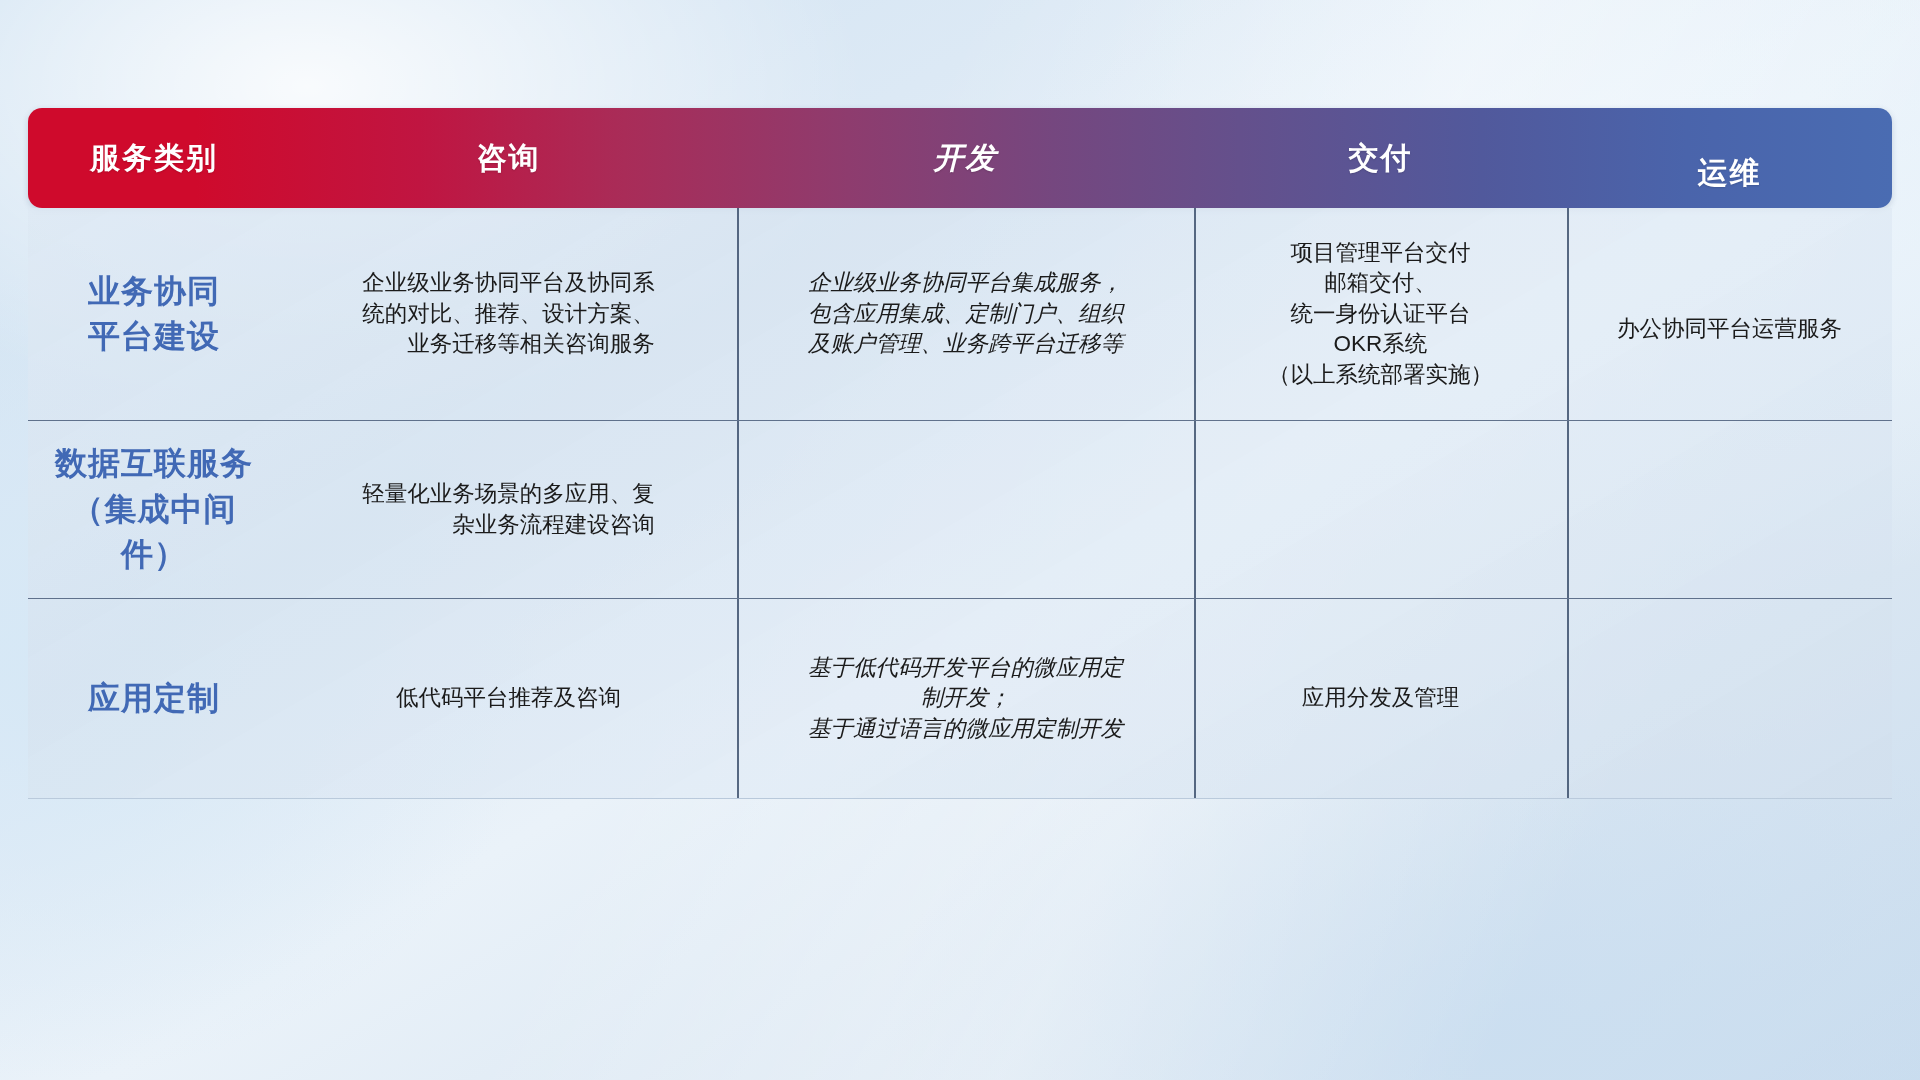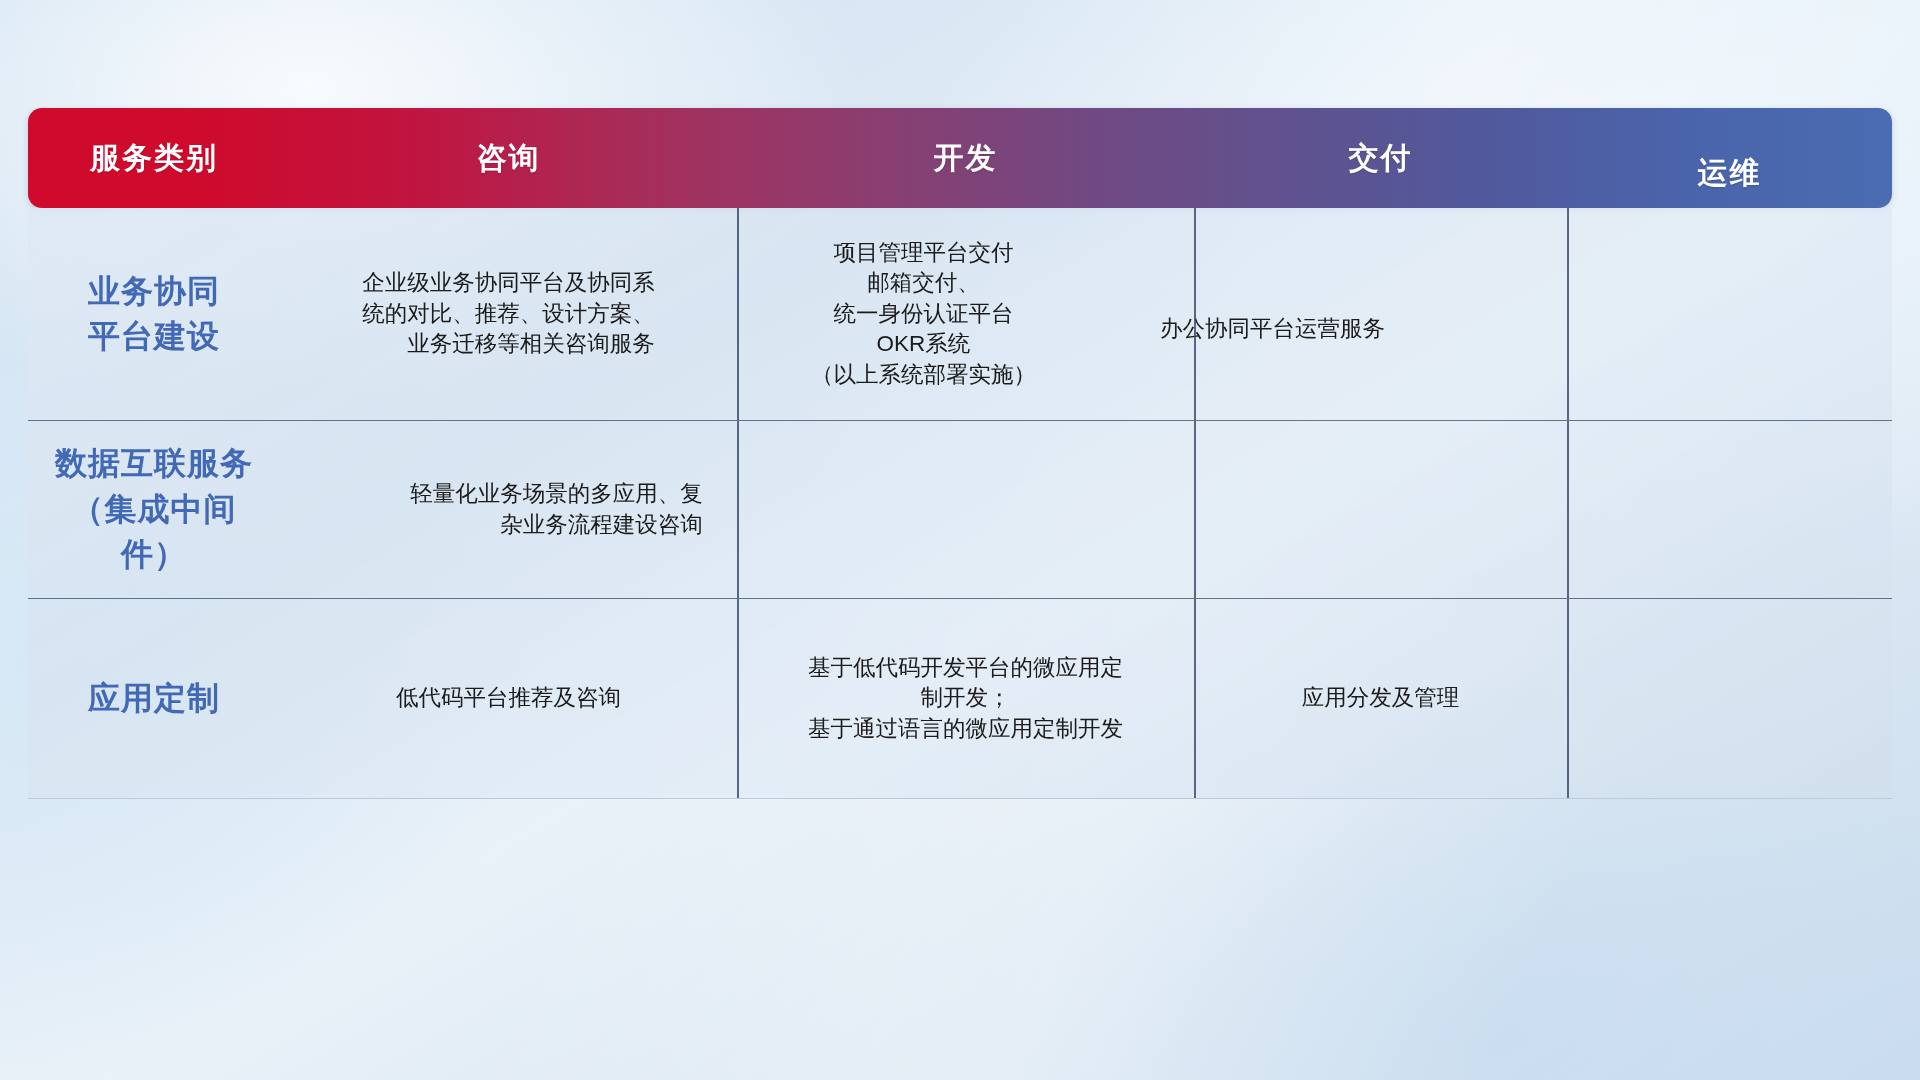--- a/index.html
+++ b/index.html
@@ -72,21 +72,21 @@
        rgba(210,224,238,0.80) 100%);
     border-bottom: 1px solid rgba(120,145,175,0.35);
   }
   .tr {
     display: flex;
     position: relative;
     border-top: 1.5px solid rgba(60,80,110,0.78);
   }
   .tr:first-child { border-top: none; }
   .tr.r1 { height: 212px; }
-  .tr.r2 { height: 178px; gap: 48px; }
+  .tr.r2 { height: 178px; }
   .tr.r3 { height: 200px; }
 
   .td {
     display: flex;
     align-items: center;
     justify-content: center;
     text-align: center;
     padding: 6px 14px;
     font-size: 22.5px;
     line-height: 1.36;
@@ -104,21 +104,21 @@
   .vline {
     position: absolute;
     top: 0; bottom: 0;
     width: 1.5px;
     background: rgba(50,70,100,0.8);
   }
 
   
   .c0 { width: 252px; flex: 0 0 252px; }
   .c1 { width: 457px; flex: 0 0 457px; text-align: right; }
-  .c2 { width: 457px; flex: 0 0 457px; }
+  .c2 { width: 457px; flex: 0 0 457px; font-style: italic; }
   .c3 { width: 373px; flex: 0 0 373px; }
   .c4 { width: 325px; flex: 0 0 325px; margin-top: 30px; }
 </style>
 </head>
 <body>
 
 <div id="stage">
 
   <div class="table-wrap">
 
@@ -131,20 +131,23 @@
     </div>
 
     <div class="tbody">
 
       <div class="tr r1">
         <div class="td cat c0">业务协同
 平台建设</div>
         <div class="td c1">企业级业务协同平台及协同系
 统的对比、推荐、设计方案、
 业务迁移等相关咨询服务</div>
+        <div class="td c2">企业级业务协同平台集成服务，
+包含应用集成、定制门户、组织
+及账户管理、业务跨平台迁移等</div>
         <div class="td c3">项目管理平台交付
 邮箱交付、
 统一身份认证平台
 OKR系统
 （以上系统部署实施）</div>
         <div class="td c4">办公协同平台运营服务</div>
         <div class="vline" style="left:709px"></div>
         <div class="vline" style="left:1166px"></div>
         <div class="vline" style="left:1539px"></div>
       </div>

